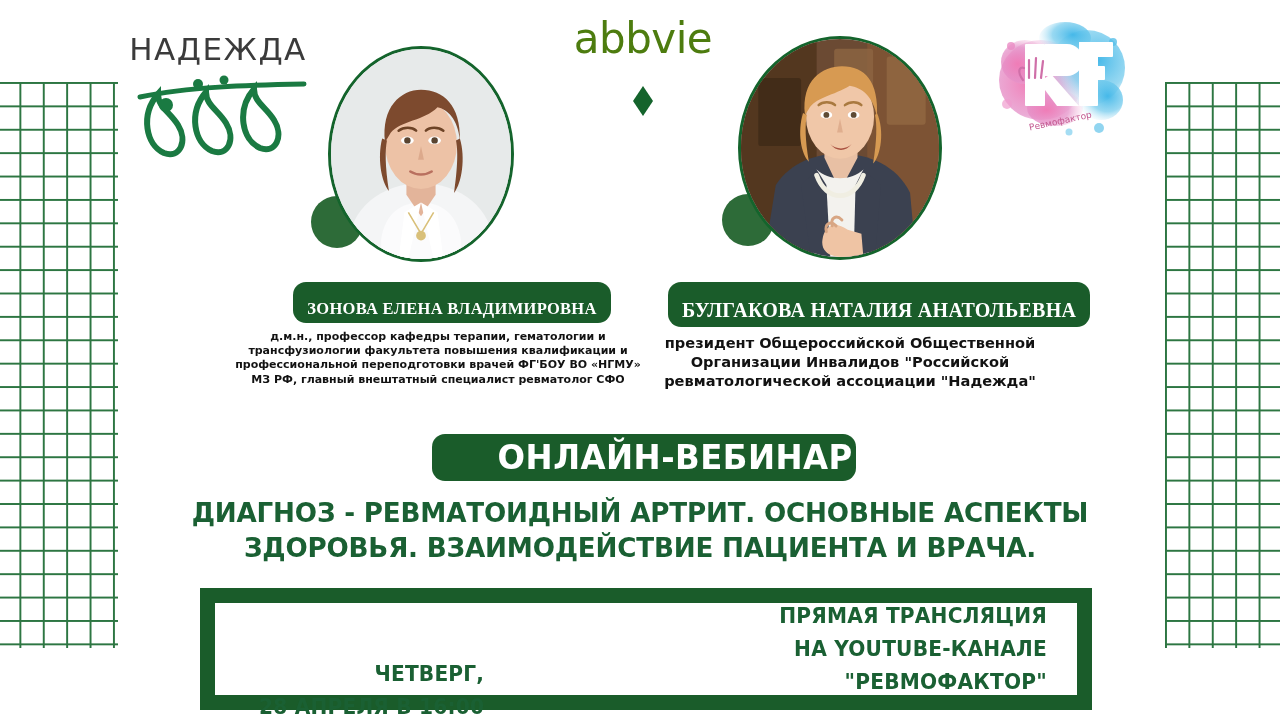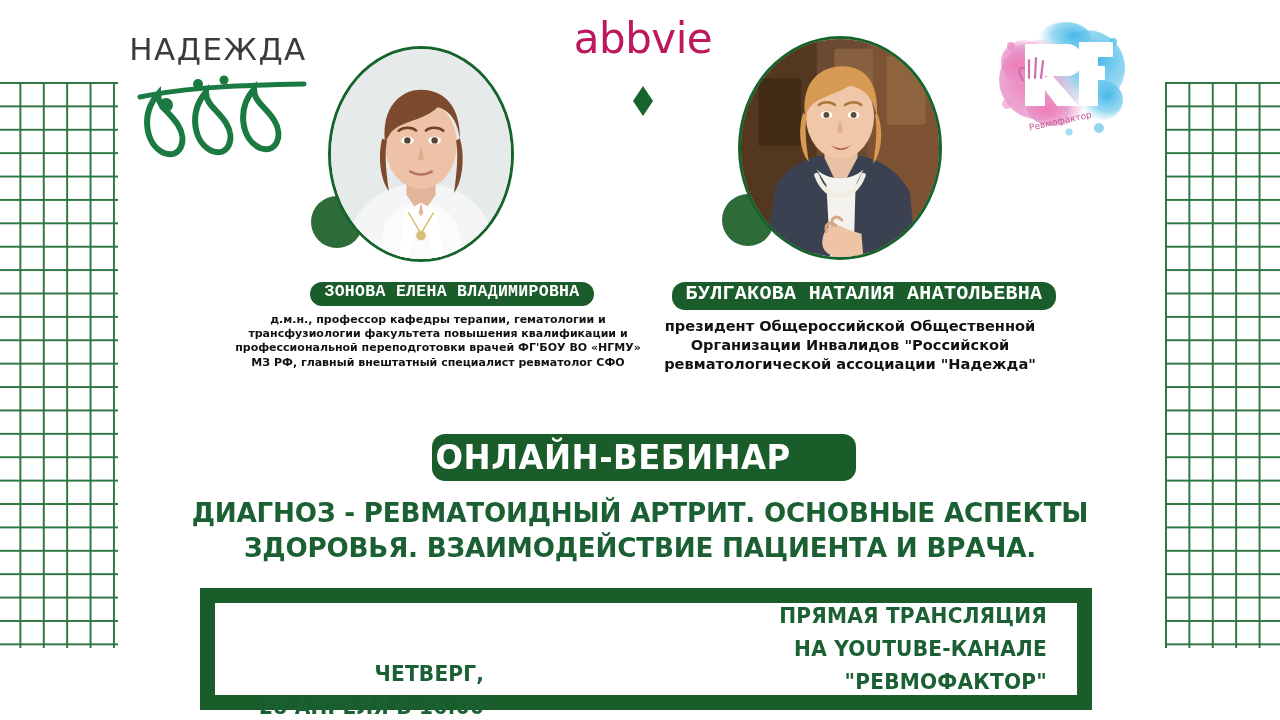--- a/index.html
+++ b/index.html
@@ -43,21 +43,21 @@
   }
   .logo-nadezhda svg { display:block; margin-top: 2px; }
 
   .logo-abbvie {
     position: absolute; left: 553px; top: 18px;
     width: 180px; height: 52px;
   }
   .logo-abbvie .ab-word {
     font-family: "DejaVu Sans", sans-serif;
     font-size: 42px; letter-spacing: -0.5px;
-    color: #be185d; font-weight: 400; line-height: 1;
+    color: #4d7c0f; font-weight: 400; line-height: 1;
     text-align: center;
   }
   .ab-diamond {
     position: absolute; left: 633px; top: 86px;
     width: 20px; height: 30px;
     background: #14642c;
     clip-path: polygon(50% 0%, 100% 50%, 50% 100%, 0% 50%);
   }
 
   .logo-rf {
@@ -89,25 +89,25 @@
 
   
   .speaker { position: absolute; text-align: center; }
   .sp1 { left: 228px; top: 282px; width: 420px; }
   .sp2 { left: 640px; top: 282px; width: 420px; }
 
   .name-badge {
     display: inline-block;
     background: #1a5c2a;
     color: #ffffff;
-    font-family: Liberation Mono, monospace;
+    font-family: Liberation Serif, serif;
     font-weight: 700;
     font-size: 16.5px;
     letter-spacing: 0.3px;
-    padding: 1px 14px 6px;
+    padding: 18px 14px 6px;
     border-radius: 13px;
     white-space: nowrap;
     line-height: 1.05;
     margin-left: 28px;
   }
   .sp2 .name-badge { font-size: 20px; }
 
   .speaker-desc {
     margin-top: 7px;
     font-family: "DejaVu Sans", sans-serif;
@@ -118,21 +118,21 @@
   }
   .sp2 .speaker-desc { font-size: 14.6px; line-height: 1.30; }
 
   
   .webinar-badge {
     position: absolute;
     left: 432px; top: 434px;
     width: 424px; height: 47px;
     background: #1a5c2a;
     border-radius: 13px;
-    display: flex; align-items: center; justify-content: flex-start;
+    display: flex; align-items: center; justify-content: flex-end;
   }
   .webinar-badge span {
     color: #ffffff;
     font-family: "DejaVu Sans", sans-serif;
     font-weight: 700;
     font-size: 33px;
     letter-spacing: 0.5px;
     line-height: 1;
     transform: scaleX(0.98);
   }

